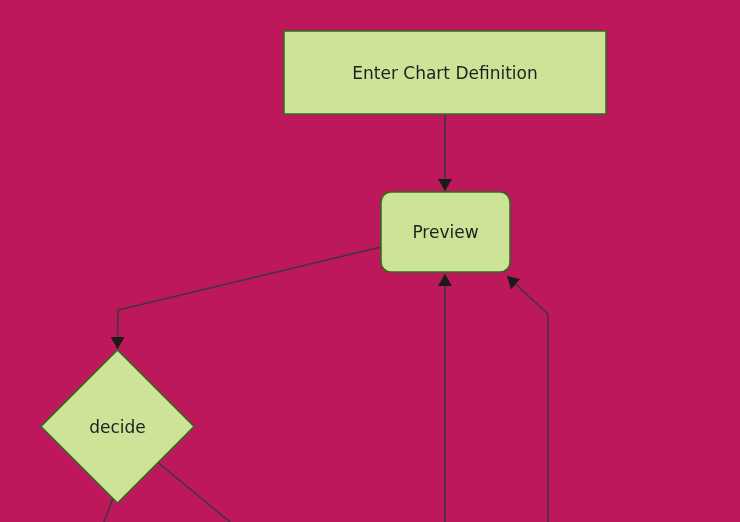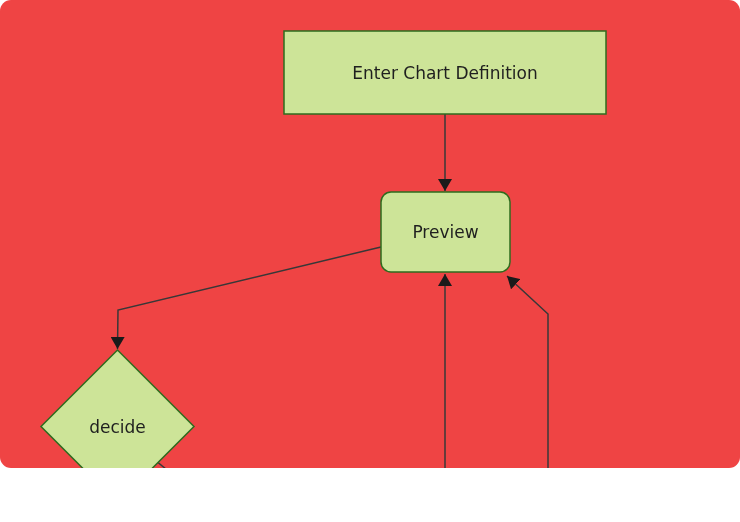--- a/index.html
+++ b/index.html
@@ -3,25 +3,24 @@
 <meta charset="utf-8">
 <style>
   html, body {
     margin: 0;
     padding: 0;
     background: #ffffff;
   }
   .canvas {
     position: relative;
     width: 740px;
-    height: 468px;
-    background: #ef4444;
+    height: 522px;
+    background: #be185d;
     overflow: hidden;
     font-family: "DejaVu Sans", "Liberation Sans", sans-serif;
-    border-radius: 11px;
   }
   svg {
     display: block;
   }
   .edge {
     fill: none;
     stroke: #383838;
     stroke-width: 1.5px;
   }
   .node-shape {

